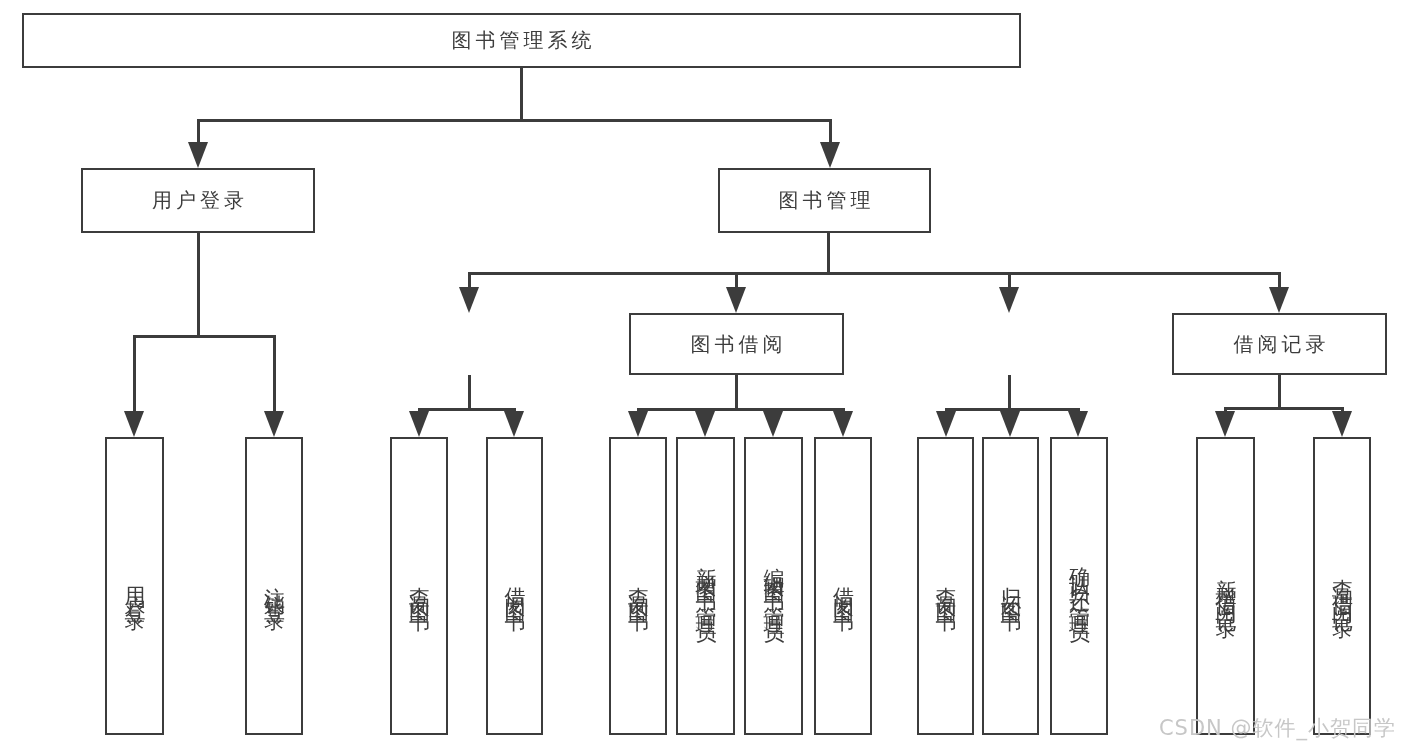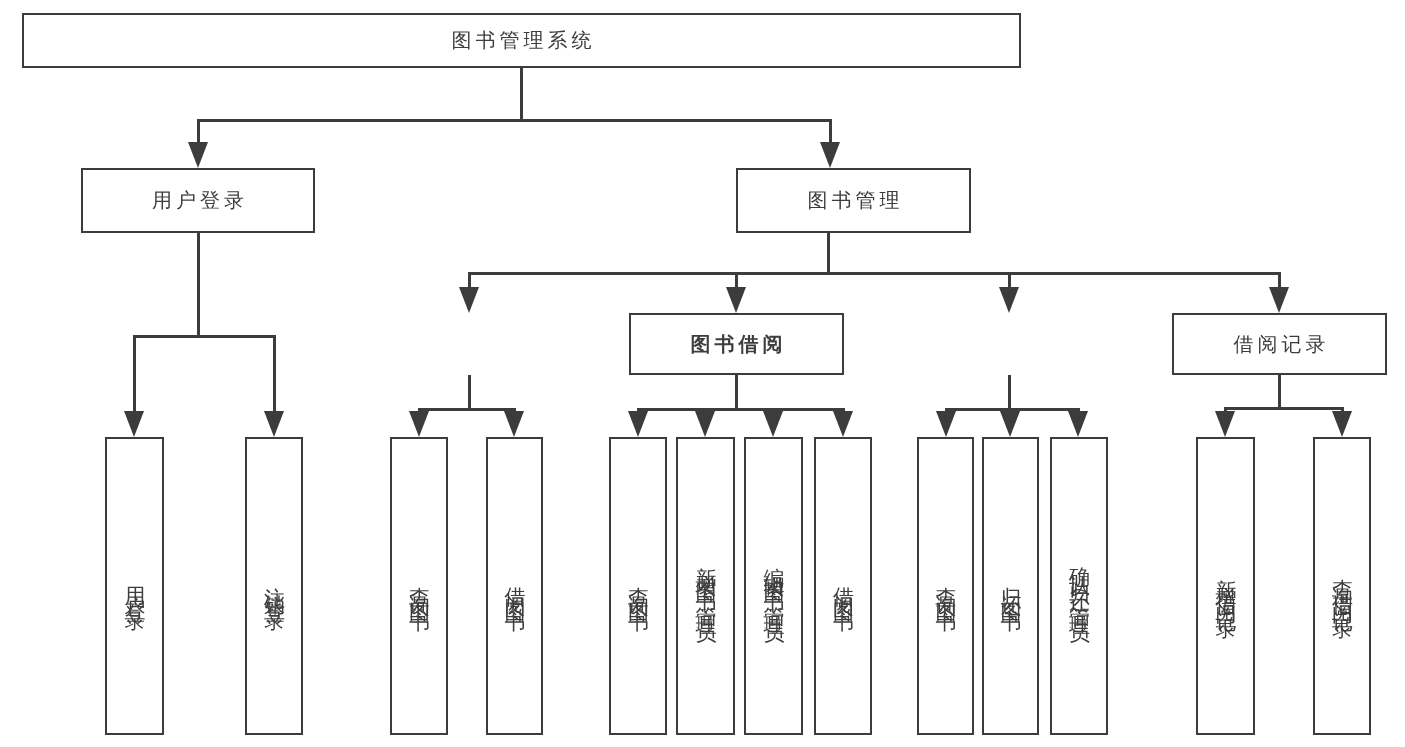--- a/index.html
+++ b/index.html
@@ -71,41 +71,41 @@
   <div class="box" style="left:22px;top:13px;width:999px;height:55px;">图书管理系统</div>
 
   <div class="vline" style="left:520px;top:68px;height:51px;"></div>
   <div class="hline" style="left:197px;top:119px;width:634px;"></div>
   <div class="vline" style="left:197px;top:119px;height:29px;"></div>
   <div class="vline" style="left:829px;top:119px;height:29px;"></div>
   <div class="arrow" style="left:188px;top:142px;"></div>
   <div class="arrow" style="left:820px;top:142px;"></div>
 
   <div class="box" style="left:81px;top:168px;width:234px;height:65px;">用户登录</div>
-  <div class="box" style="left:736px;top:168px;width:235px;height:65px;">图书管理</div>
+  <div class="box" style="left:718px;top:168px;width:213px;height:65px;">图书管理</div>
 
   <div class="vline" style="left:197px;top:233px;height:102px;"></div>
   <div class="hline" style="left:133px;top:335px;width:142px;"></div>
   <div class="vline" style="left:133px;top:335px;height:82px;"></div>
   <div class="vline" style="left:273px;top:335px;height:82px;"></div>
   <div class="arrow" style="left:124px;top:411px;"></div>
   <div class="arrow" style="left:264px;top:411px;"></div>
 
   <div class="vline" style="left:827px;top:233px;height:39px;"></div>
   <div class="hline" style="left:468px;top:272px;width:812px;"></div>
   <div class="vline" style="left:468px;top:272px;height:20px;"></div>
   <div class="vline" style="left:735px;top:272px;height:20px;"></div>
   <div class="vline" style="left:1008px;top:272px;height:20px;"></div>
   <div class="vline" style="left:1278px;top:272px;height:20px;"></div>
   <div class="arrow" style="left:459px;top:287px;"></div>
   <div class="arrow" style="left:726px;top:287px;"></div>
   <div class="arrow" style="left:999px;top:287px;"></div>
   <div class="arrow" style="left:1269px;top:287px;"></div>
 
-  <div class="box" style="left:629px;top:313px;width:215px;height:62px;font-weight:bold;">图书借阅</div>
+  <div class="box" style="left:629px;top:313px;width:215px;height:62px;">图书借阅</div>
   <div class="box" style="left:1172px;top:313px;width:215px;height:62px;">借阅记录</div>
 
   <div class="vline" style="left:468px;top:375px;height:33px;"></div>
   <div class="hline" style="left:418px;top:408px;width:98px;"></div>
   <div class="vline" style="left:418px;top:408px;height:9px;"></div>
   <div class="vline" style="left:513px;top:408px;height:9px;"></div>
   <div class="arrow" style="left:409px;top:411px;"></div>
   <div class="arrow" style="left:504px;top:411px;"></div>
 
   <div class="vline" style="left:735px;top:375px;height:33px;"></div>
@@ -146,14 +146,15 @@
   <div class="box leaf" style="left:744px;top:437px;width:59px;height:298px;">编辑图书（管理员）</div>
   <div class="box leaf" style="left:814px;top:437px;width:58px;height:298px;">借阅图书</div>
 
   <div class="box leaf" style="left:917px;top:437px;width:57px;height:298px;">查询图书</div>
   <div class="box leaf" style="left:982px;top:437px;width:57px;height:298px;">归还图书</div>
   <div class="box leaf" style="left:1050px;top:437px;width:58px;height:298px;">确认归还（管理员）</div>
 
   <div class="box leaf" style="left:1196px;top:437px;width:59px;height:298px;">新增借阅记录</div>
   <div class="box leaf" style="left:1313px;top:437px;width:58px;height:298px;">查询借阅记录</div>
 
+  <span class="watermark">CSDN @软件_小贺同学</span>
 
 </div>
 
 </body></html>

